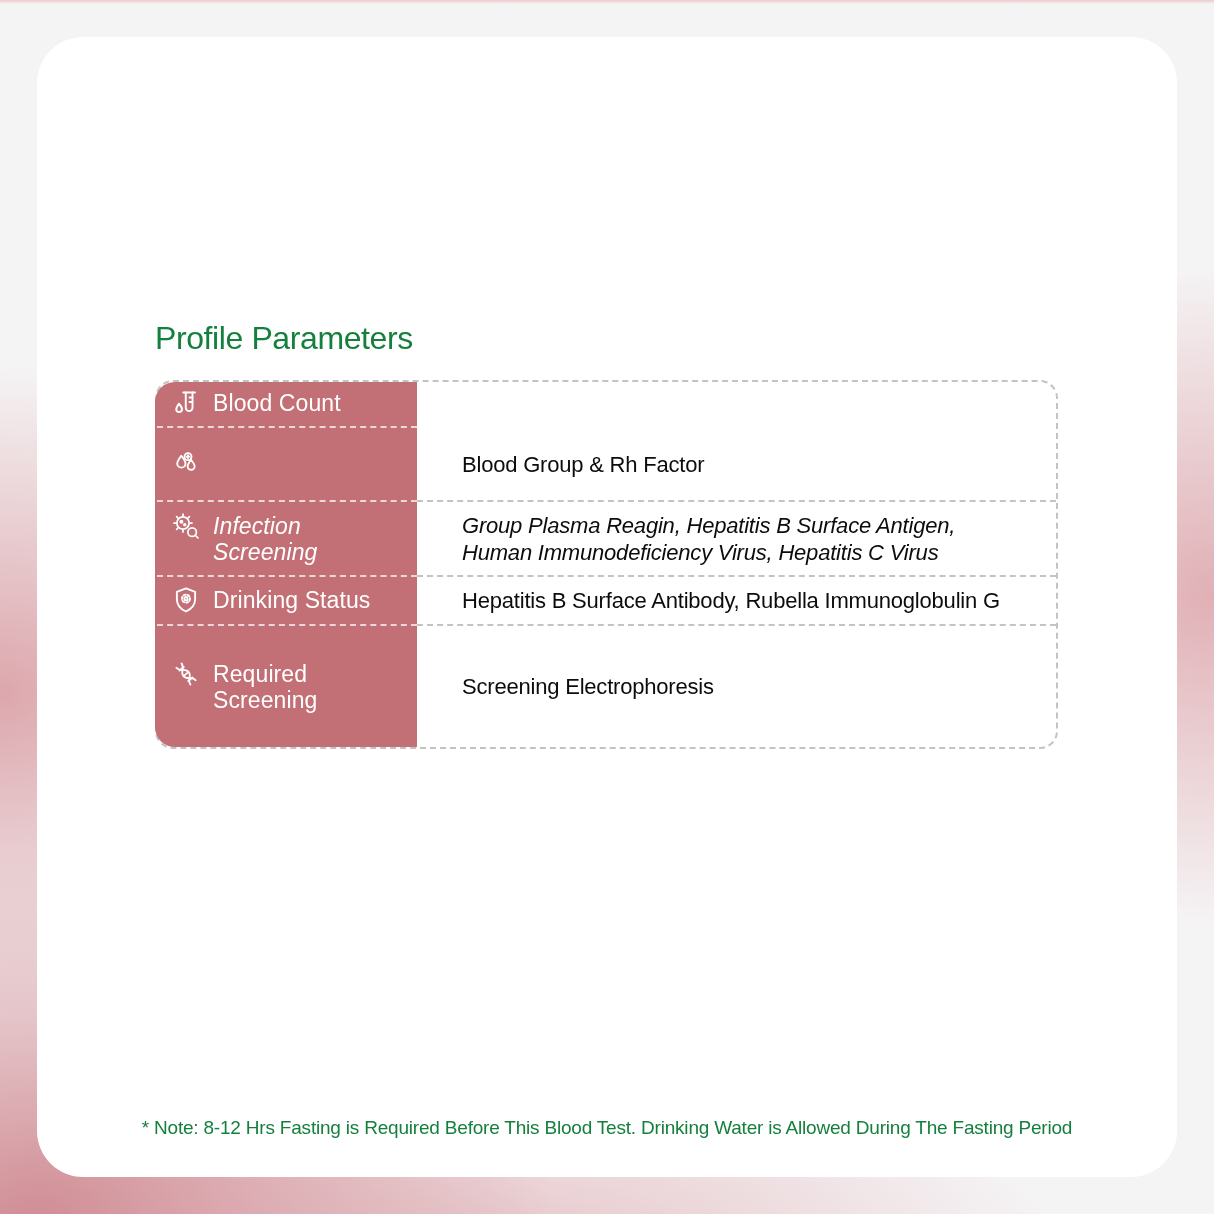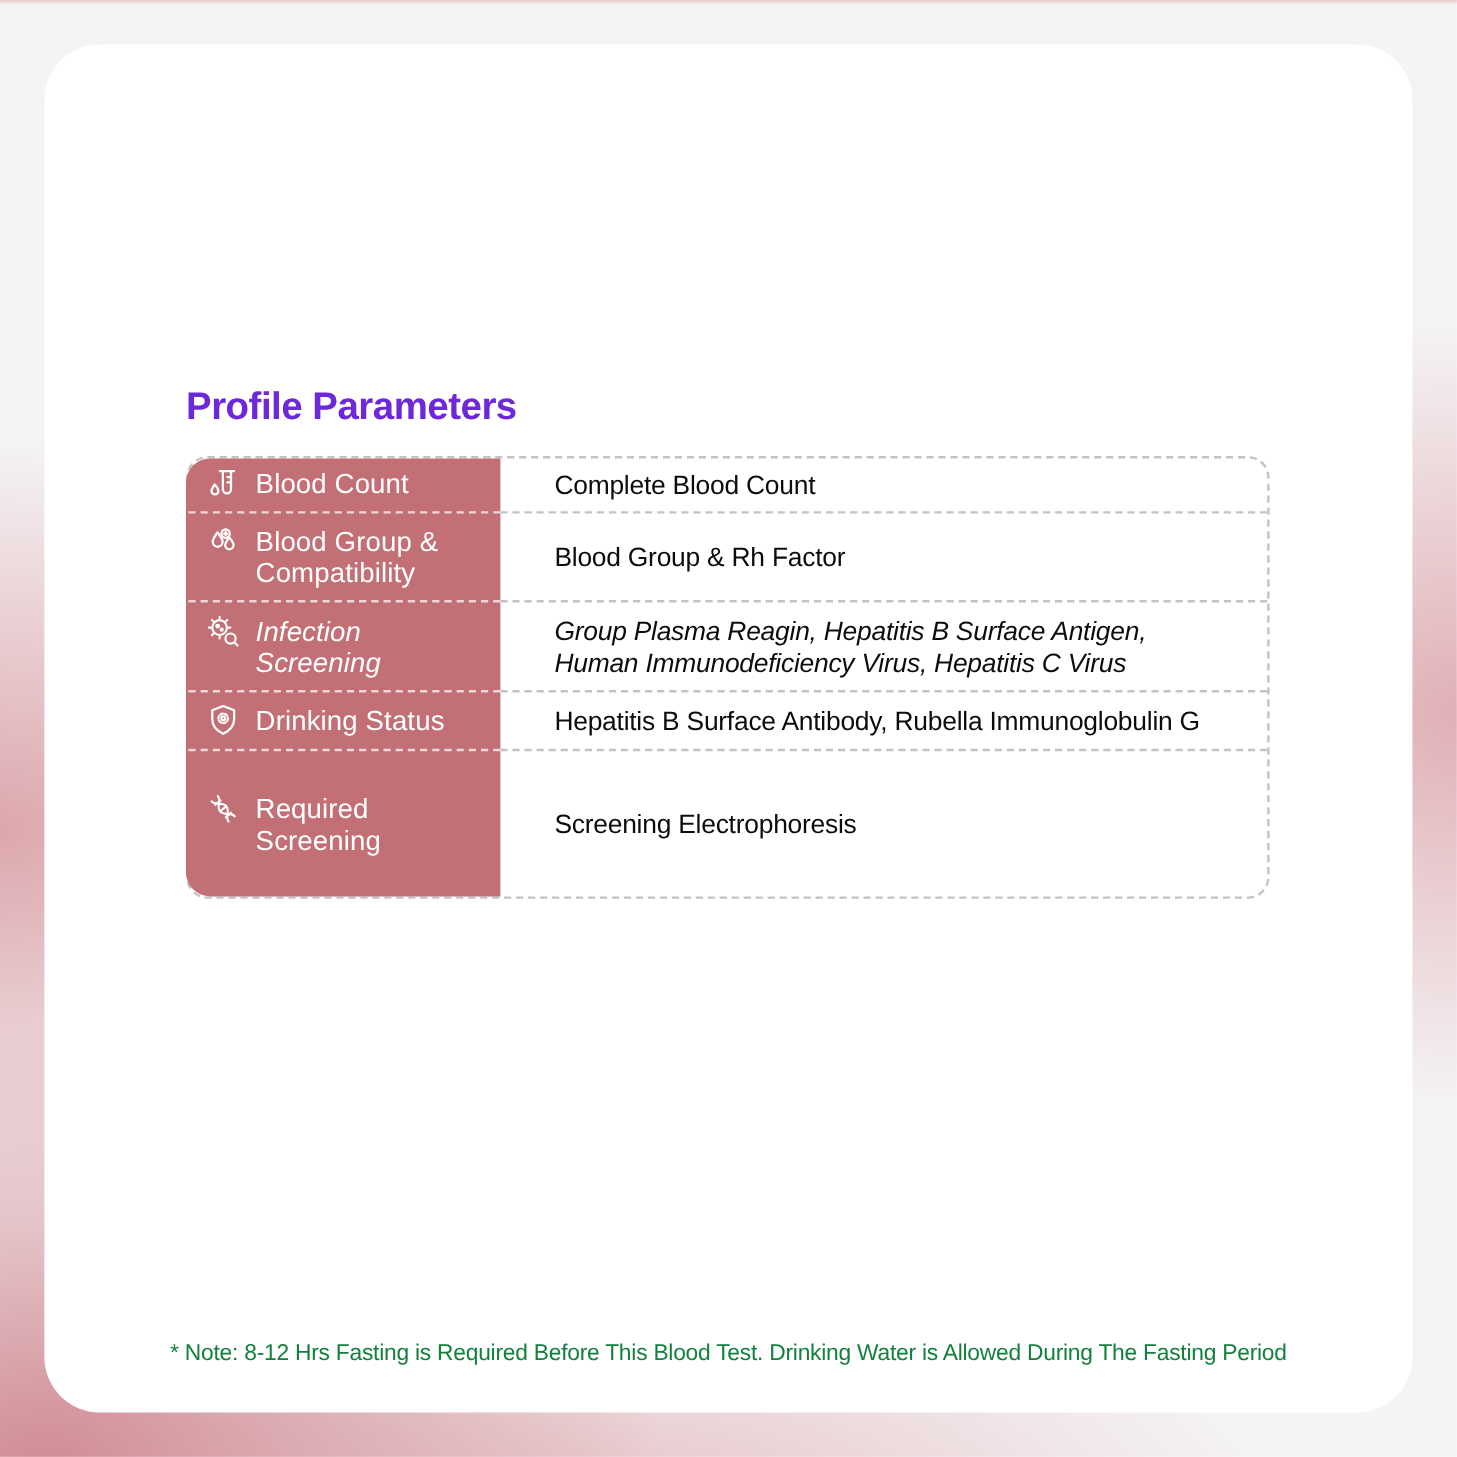--- a/index.html
+++ b/index.html
@@ -12,33 +12,33 @@
       radial-gradient(520px 500px at 100% 49%, rgba(222,168,174,.9), rgba(222,168,174,0) 66%),
       radial-gradient(760px 560px at 3% 101%, #d08b93, rgba(208,139,147,0) 68%),
       radial-gradient(900px 340px at 40% 104%, rgba(216,152,159,.55), rgba(216,152,159,0) 65%),
       #f5f4f5;
   }
   .card{
     position:absolute; inset:37px; background:#ffffff; border-radius:46px;
   }
   .page-title{
     position:absolute; left:118px; top:283px;
-    font-size:32px; font-weight:bold; color:#6d28d9; letter-spacing:-0.4px;
+    font-size:32px; font-weight:normal; color:#15803d; letter-spacing:-0.4px;
   }
   .ptable{
     position:absolute; left:118px; top:343px; width:903px; height:369px;
     box-sizing:border-box; border:2px dashed #c3c3c3; border-radius:18px;
   }
   .rose-panel{
     position:absolute; left:-2px; top:0; bottom:0; width:262px;
     background:#c27075; border-radius:20px 0 0 20px;
   }
   .rows{ position:absolute; inset:0; display:flex; flex-direction:column; }
   .row{ display:flex; }
-  .row.h46{ height:46px; } .row.h74{ height:74px; } .row.h75{ height:75px;font-style:italic; }
+  .row.h46{ height:46px;gap:20px; } .row.h74{ height:74px; } .row.h75{ height:75px;font-style:italic; }
   .row.h49{ height:49px; } .row.grow{ flex:1; }
   .cell-left{
     flex:0 0 260px; width:260px; box-sizing:border-box;
     padding:0 6px 0 14px; display:flex; position:relative;
   }
   .row:not(.last) .cell-left{ border-bottom:2px dashed rgba(255,255,255,.72); }
   .cell-left-inner{ margin:auto 0; display:flex; align-items:flex-start; gap:12px; }
   .icon-box{ width:30px; height:30px; flex:0 0 30px; margin-top:-2px; }
   .icon-box svg{ display:block; }
   .row-label{
@@ -78,39 +78,34 @@
                 <line x1="9.8" y1="3.6" x2="19.2" y2="3.6"></line>
                 <path d="M11.8 3.6 V15.8 a2.7 2.7 0 0 0 5.4 0 V3.6"></path>
                 <line x1="14.8" y1="7.6" x2="17.2" y2="7.6"></line>
                 <line x1="14.8" y1="11.2" x2="17.2" y2="11.2"></line>
                 <path d="M6.3 12.6 C4.9 14.6 4.2 15.8 4.2 16.9 a2.3 2.3 0 0 0 4.6 0 c0-1.1-.7-2.3-2.5-4.3 Z"></path>
               </svg>
             </span>
             <span class="row-label">Blood Count</span>
           </div>
         </div>
-        <div class="cell-right">
-          <span class="row-value">Complete Blood Count</span>
-        </div>
       </div>
 
       <div class="row h74">
         <div class="cell-left">
           <div class="cell-left-inner">
             <span class="icon-box">
               <svg viewBox="0 0 24 24" width="30" height="30" fill="none" stroke="#fff" stroke-width="1.5" stroke-linecap="round" stroke-linejoin="round">
                 <path d="M8.2 6.2 C6.1 9.1 5 10.8 5 12.4 a3.3 3.3 0 0 0 6.6 0 c0-1.6-1.1-3.3-3.4-6.2 Z"></path>
                 <path d="M16 9.4 c-1.8 2.5-2.7 3.9-2.7 5.2 a2.8 2.8 0 0 0 5.6 0 c0-1.3-.9-2.7-2.9-5.2 Z"></path>
                 <circle cx="13.6" cy="6.9" r="2.8"></circle>
                 <line x1="13.6" y1="5.8" x2="13.6" y2="8"></line>
                 <line x1="12.5" y1="6.9" x2="14.7" y2="6.9"></line>
               </svg>
             </span>
-            <span class="row-label">Blood Group &amp;
-Compatibility</span>
           </div>
         </div>
         <div class="cell-right">
           <span class="row-value">Blood Group &amp; Rh Factor</span>
         </div>
       </div>
 
       <div class="row h75">
         <div class="cell-left">
           <div class="cell-left-inner">

